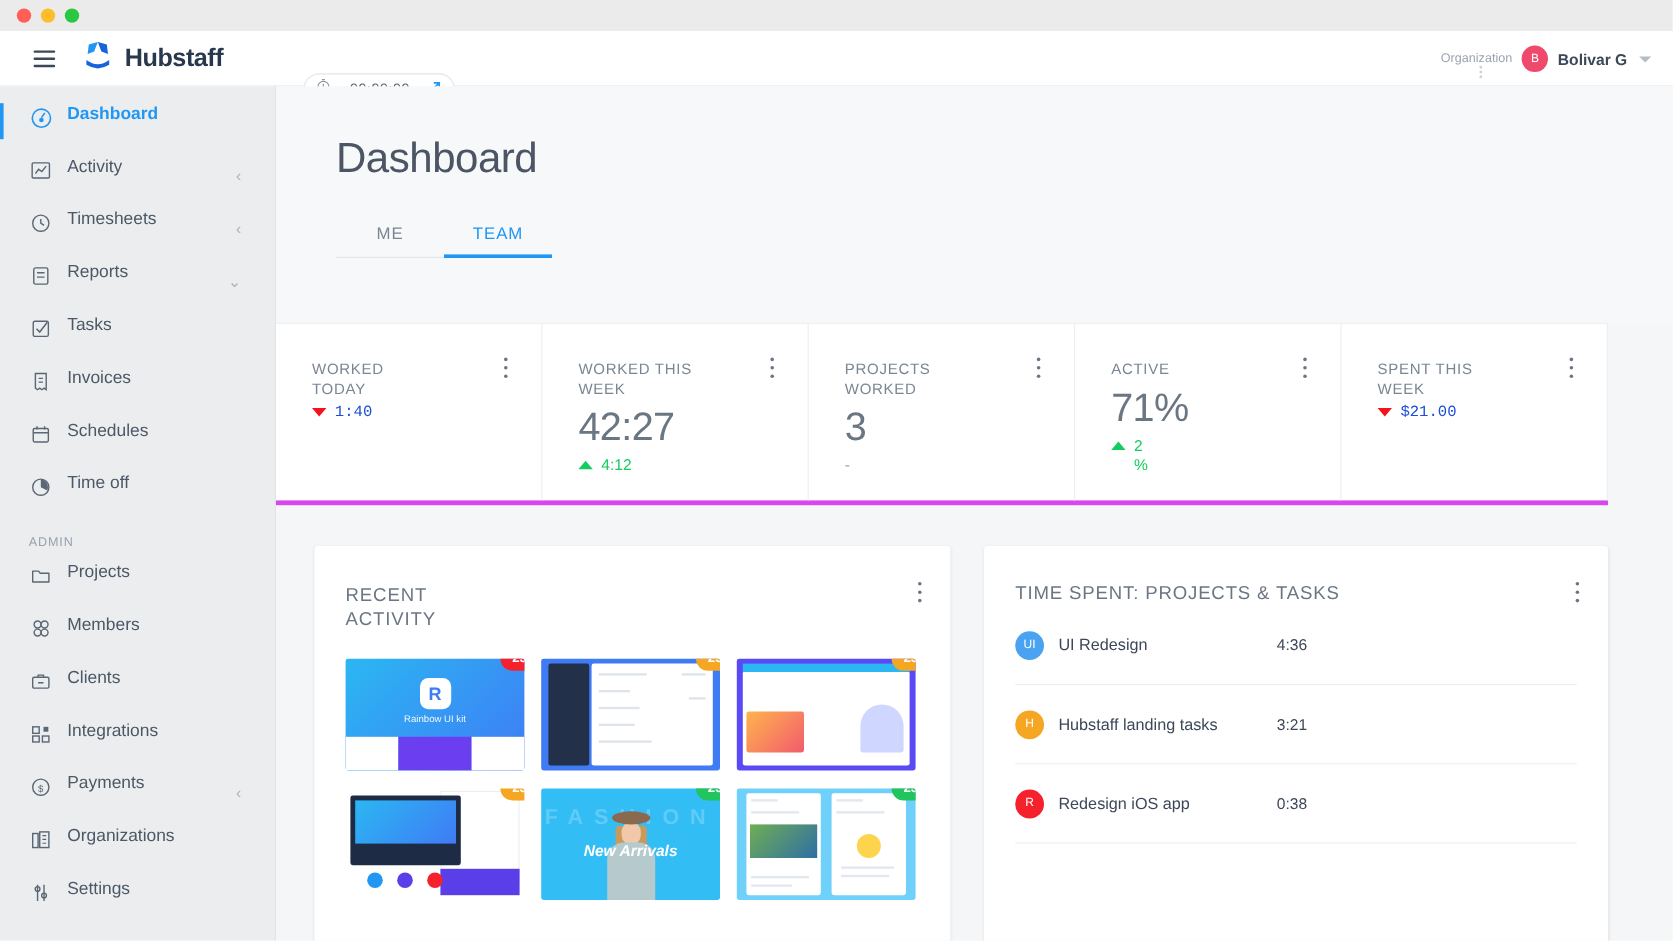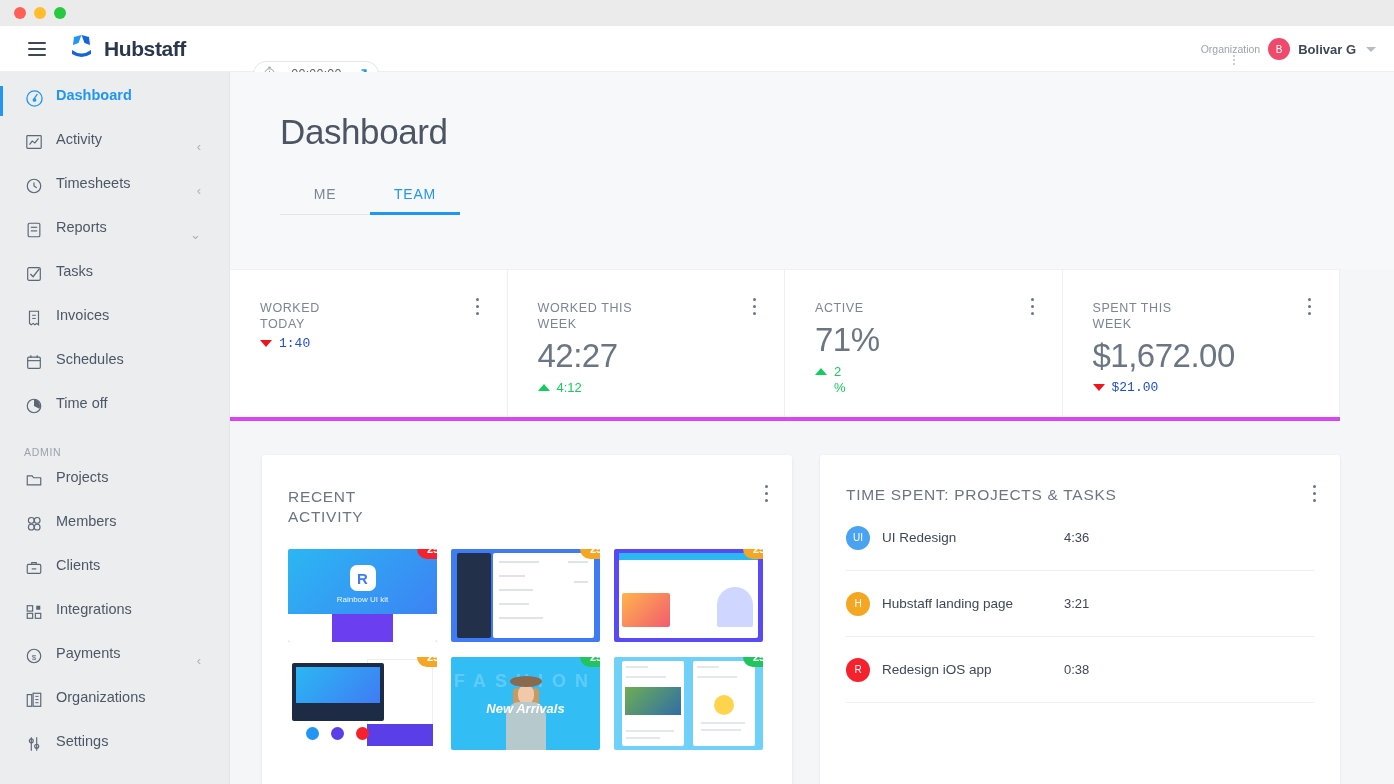--- a/index.html
+++ b/index.html
@@ -583,38 +583,49 @@
           <span class="tri-up"></span>
           <span class="txt">4:12</span>
         </div>
         <div class="kebab">
             <i></i>
             <i></i>
             <i></i>
           </div>
       </div>
 
+      <div class="stat">
+        <div class="stat-label">PROJECTS WORKED</div>
+        <div class="stat-value">3</div>
+        <div class="stat-delta flat">
+          <span class="txt">-</span>
+        </div>
+        <div class="kebab">
+            <i></i>
+            <i></i>
+            <i></i>
+          </div>
+      </div>
 
       <div class="stat">
         <div class="stat-label">ACTIVE</div>
         <div class="stat-value">71%</div>
         <div class="stat-delta up">
           <span class="tri-up"></span>
           <span class="txt">2 %</span>
         </div>
         <div class="kebab">
             <i></i>
             <i></i>
             <i></i>
           </div>
       </div>
 
       <div class="stat">
         <div class="stat-label">SPENT THIS WEEK</div>
-        <div class="stat-value">$1,672.00</div>
         <div class="stat-delta down">
           <span class="tri-down"></span>
           <span class="txt" style="width:52px">$21.00</span>
         </div>
         <div class="kebab">
             <i></i>
             <i></i>
             <i></i>
           </div>
       </div>
@@ -722,21 +733,21 @@
 
         <div class="trow">
           <span class="proj-badge" style="background:#4aa3f0">UI</span>
           <span class="proj-name">UI Redesign</span>
           <span class="proj-time">4:36</span>
           <span class="bar-track"><span class="bar-fill" style="width:100%"></span></span>
         </div>
 
         <div class="trow">
           <span class="proj-badge" style="background:#f5a623">H</span>
-          <span class="proj-name">Hubstaff landing page</span>
+          <span class="proj-name">Hubstaff landing tasks</span>
           <span class="proj-time">3:21</span>
           <span class="bar-track"><span class="bar-fill" style="width:80%"></span></span>
         </div>
 
         <div class="trow">
           <span class="proj-badge" style="background:#f5222d">R</span>
           <span class="proj-name">Redesign iOS app</span>
           <span class="proj-time">0:38</span>
           <span class="bar-track"><span class="bar-fill" style="width:33%"></span></span>
         </div>

